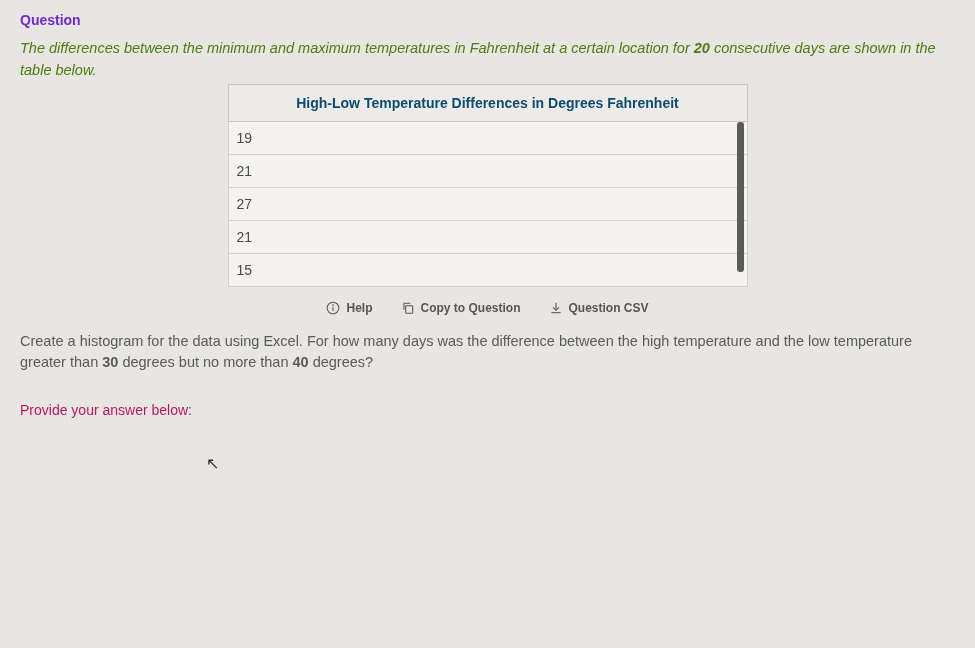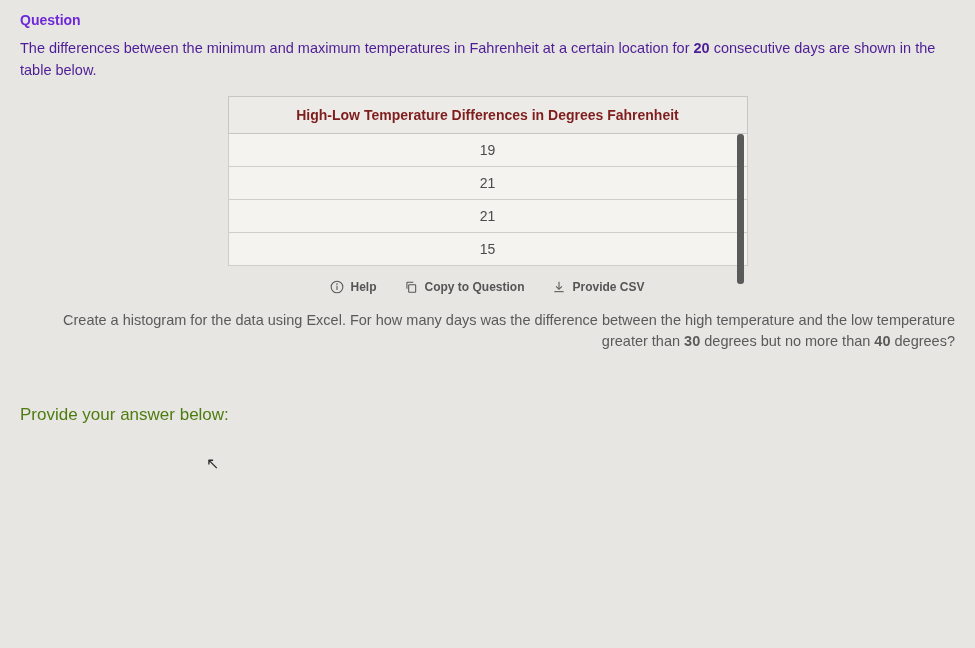--- a/index.html
+++ b/index.html
@@ -17,51 +17,51 @@
       overflow: hidden;
     }
     .question-heading {
       font-size: 14px;
       font-weight: 600;
       color: #6d28d9;
       margin-bottom: 10px;
     }
     .question-text {
       font-size: 14.5px;
-      color: #4c1d95;
+      color: #4d7c0f;
       line-height: 1.5;
-      margin-bottom: 14px;
+      margin-bottom: 2px;
+      font-style: italic;
     }
     .bold-num {
       font-weight: 600;
     }
     .table-wrapper {
       display: flex;
       justify-content: center;
       position: relative;
     }
     .data-table {
       border-collapse: collapse;
       width: 520px;
       background: #f5f3f0;
       border: 1px solid #c8c6c3;
     }
     .data-table th {
       font-size: 14px;
       font-weight: 700;
-      color: #7f1d1d;
+      color: #0c4a6e;
       text-align: center;
       padding: 10px 8px;
       border: 1px solid #c8c6c3;
       background: #edebe8;
     }
     .data-table td {
       font-size: 14px;
       color: #4a4a4a;
-      text-align: center;
       padding: 8px;
       border: 1px solid #d0cecb;
     }
     .scroll-indicator {
       position: absolute;
       right: calc(50% - 260px + 4px);
       top: 38px;
       width: 7px;
       height: 150px;
       background: #5a5a5a;
@@ -87,26 +87,25 @@
       width: 14px;
       height: 14px;
       fill: none;
       stroke: #555;
       stroke-width: 1.8;
     }
     .instruction-text {
       font-size: 14.5px;
       color: #5a5a5a;
       line-height: 1.5;
-      margin-bottom: 52px;
-      text-align: right;
+      margin-bottom: 28px;
     }
     .answer-prompt {
-      font-size: 17px;
-      color: #4d7c0f;
+      font-size: 14px;
+      color: #be185d;
     }
     .cursor-pointer {
       position: absolute;
       left: 206px;
       top: 454px;
       font-size: 16px;
       color: #2a2a2a;
       pointer-events: none;
     }
   </style>
@@ -127,20 +126,23 @@
       </tr>
     </thead>
     <tbody>
       <tr>
           <td>19</td>
         </tr>
       <tr>
           <td>21</td>
         </tr>
       <tr>
+          <td>27</td>
+        </tr>
+      <tr>
           <td>21</td>
         </tr>
       <tr>
           <td>15</td>
         </tr>
     </tbody>
   </table>
   <div class="scroll-indicator"></div>
 </div>
 
@@ -159,21 +161,21 @@
         <path d="M5 15 V5 a1 1 0 0 1 1-1 h10"></path>
       </svg>
     <span>Copy to Question</span>
   </span>
   <span class="action-item">
     <svg viewBox="0 0 24 24">
         <path d="M12 3 v12"></path>
         <path d="M7 11 l5 5 l5 -5"></path>
         <path d="M4 20 h16"></path>
       </svg>
-    <span>Provide CSV</span>
+    <span>Question CSV</span>
   </span>
 </div>
 
 <p class="instruction-text">
   <span>Create a histogram for the data using Excel. For how many days was the difference between the high temperature and the low temperature greater than </span><span class="bold-num">30</span><span> degrees but no more than </span><span class="bold-num">40</span><span> degrees?</span>
 </p>
 
 <p class="answer-prompt">Provide your answer below:</p>
 
 <div class="cursor-pointer">↖</div>

